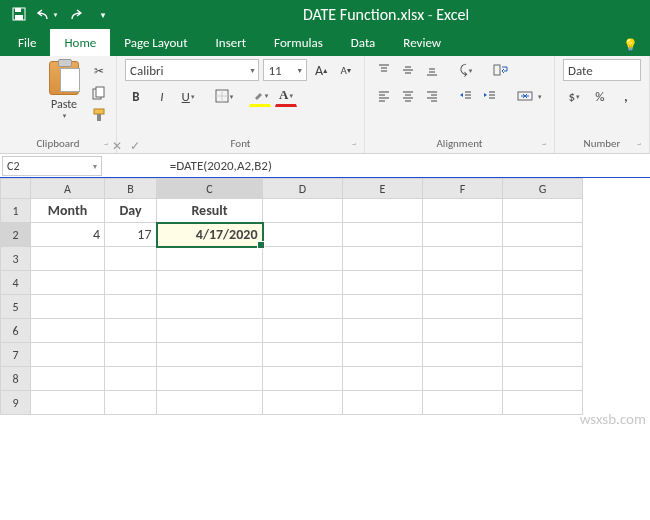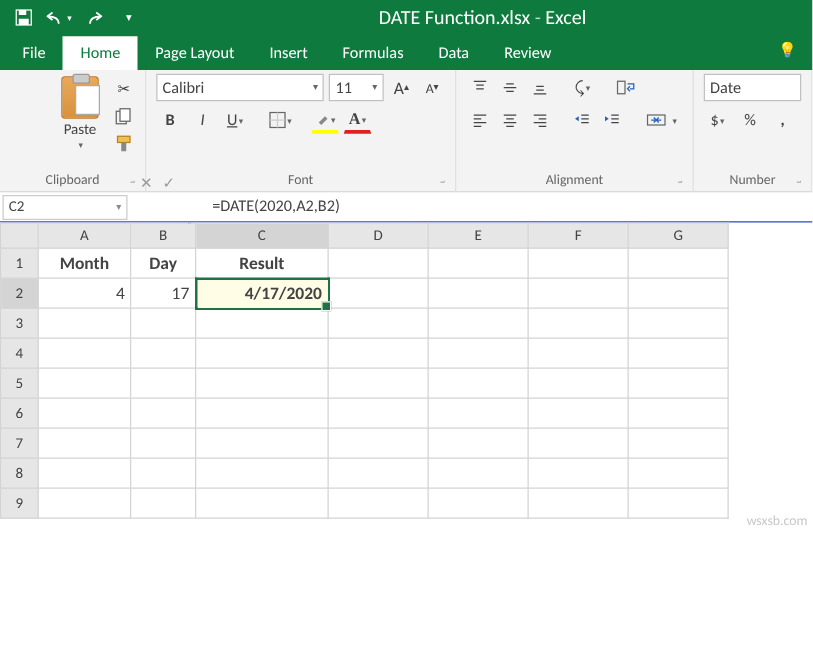--- a/index.html
+++ b/index.html
@@ -6,21 +6,21 @@
 body { width: 650px; height: 520px; overflow: hidden; background: #fff; font-size: 12px; color: #444; }
 
 
 .titlebar { background: #0f7a3e; height: 28px; display: flex; align-items: center; color: #fff; }
 .qat { display: flex; align-items: center; gap: 6px; padding: 0 8px; }
 .qat-btn { width: 22px; height: 22px; display: flex; align-items: center; justify-content: center; color: #fff; }
 .title-text { flex: 1; text-align: center; font-size: 16px; }
 .title-sep { color: #b7dcc7; }
 
 
-.ribbon-tabs { background: #0f7a3e; height: 28px; display: flex; align-items: center; color: #fff; padding: 0 4px; }
+.ribbon-tabs { background: #0f7a3e; height: 28px; display: flex; align-items: flex-end; color: #fff; padding: 0 4px; }
 .tab { padding: 6px 14px; font-size: 13px; cursor: pointer; }
 .tab.active { background: #fff; color: #0f7a3e; }
 .right-icons { margin-left: auto; display: flex; gap: 10px; padding: 0 8px 4px 0; }
 .right-icons .icon { color: #fff; }
 
 
 .ribbon { background: #f3f3f3; border-bottom: 1px solid #d4d4d4; height: 98px; display: flex; }
 .group { border-right: 1px solid #e0e0e0; padding: 3px 8px 1px 8px; display: flex; flex-direction: column; }
 .group-body { flex: 1; display: flex; gap: 6px; }
 .group-label { text-align: center; font-size: 11px; color: #666; padding: 2px 0; border-top: 0; position: relative; }
@@ -76,21 +76,21 @@
 .corner { background: #e6e6e6; width: 30px; }
 .col-A { width: 74px; } .col-B { width: 52px; } .col-C { width: 106px; }
 .col-std { width: 80px; }
 .hdr-bold { font-weight: bold; text-align: center; font-size: 15px; }
 .num { text-align: right; }
 .sel-cell { background: #fffde6 !important; border: 2px solid #1f7246 !important; position: relative; text-align: right; font-weight: bold; }
 .sel-cell::after { content: ""; position: absolute; right: -3px; bottom: -3px; width: 6px; height: 6px; background: #1f7246; border: 1px solid #fff; }
 .row-h.row-active { background: #d4d4d4; }
 th.col-active { background: #d4d4d4; }
 
-.watermark { position: absolute; right: 4px; top: 410px; font-size: 11px; color: #c8c8c8; text-align: center; }
+.watermark { position: absolute; right: 4px; top: 410px; font-size: 15px; color: #c8c8c8; text-align: center; }
 </style>
 </head>
 <body>
 
 <div class="titlebar">
   <div class="qat">
     <div class="qat-btn">
         <svg width="14" height="14" viewBox="0 0 14 14">
           <rect x="1" y="1" width="12" height="12" fill="none" stroke="#fff"></rect>
           <rect x="3" y="1" width="6" height="4" fill="#fff"></rect>

